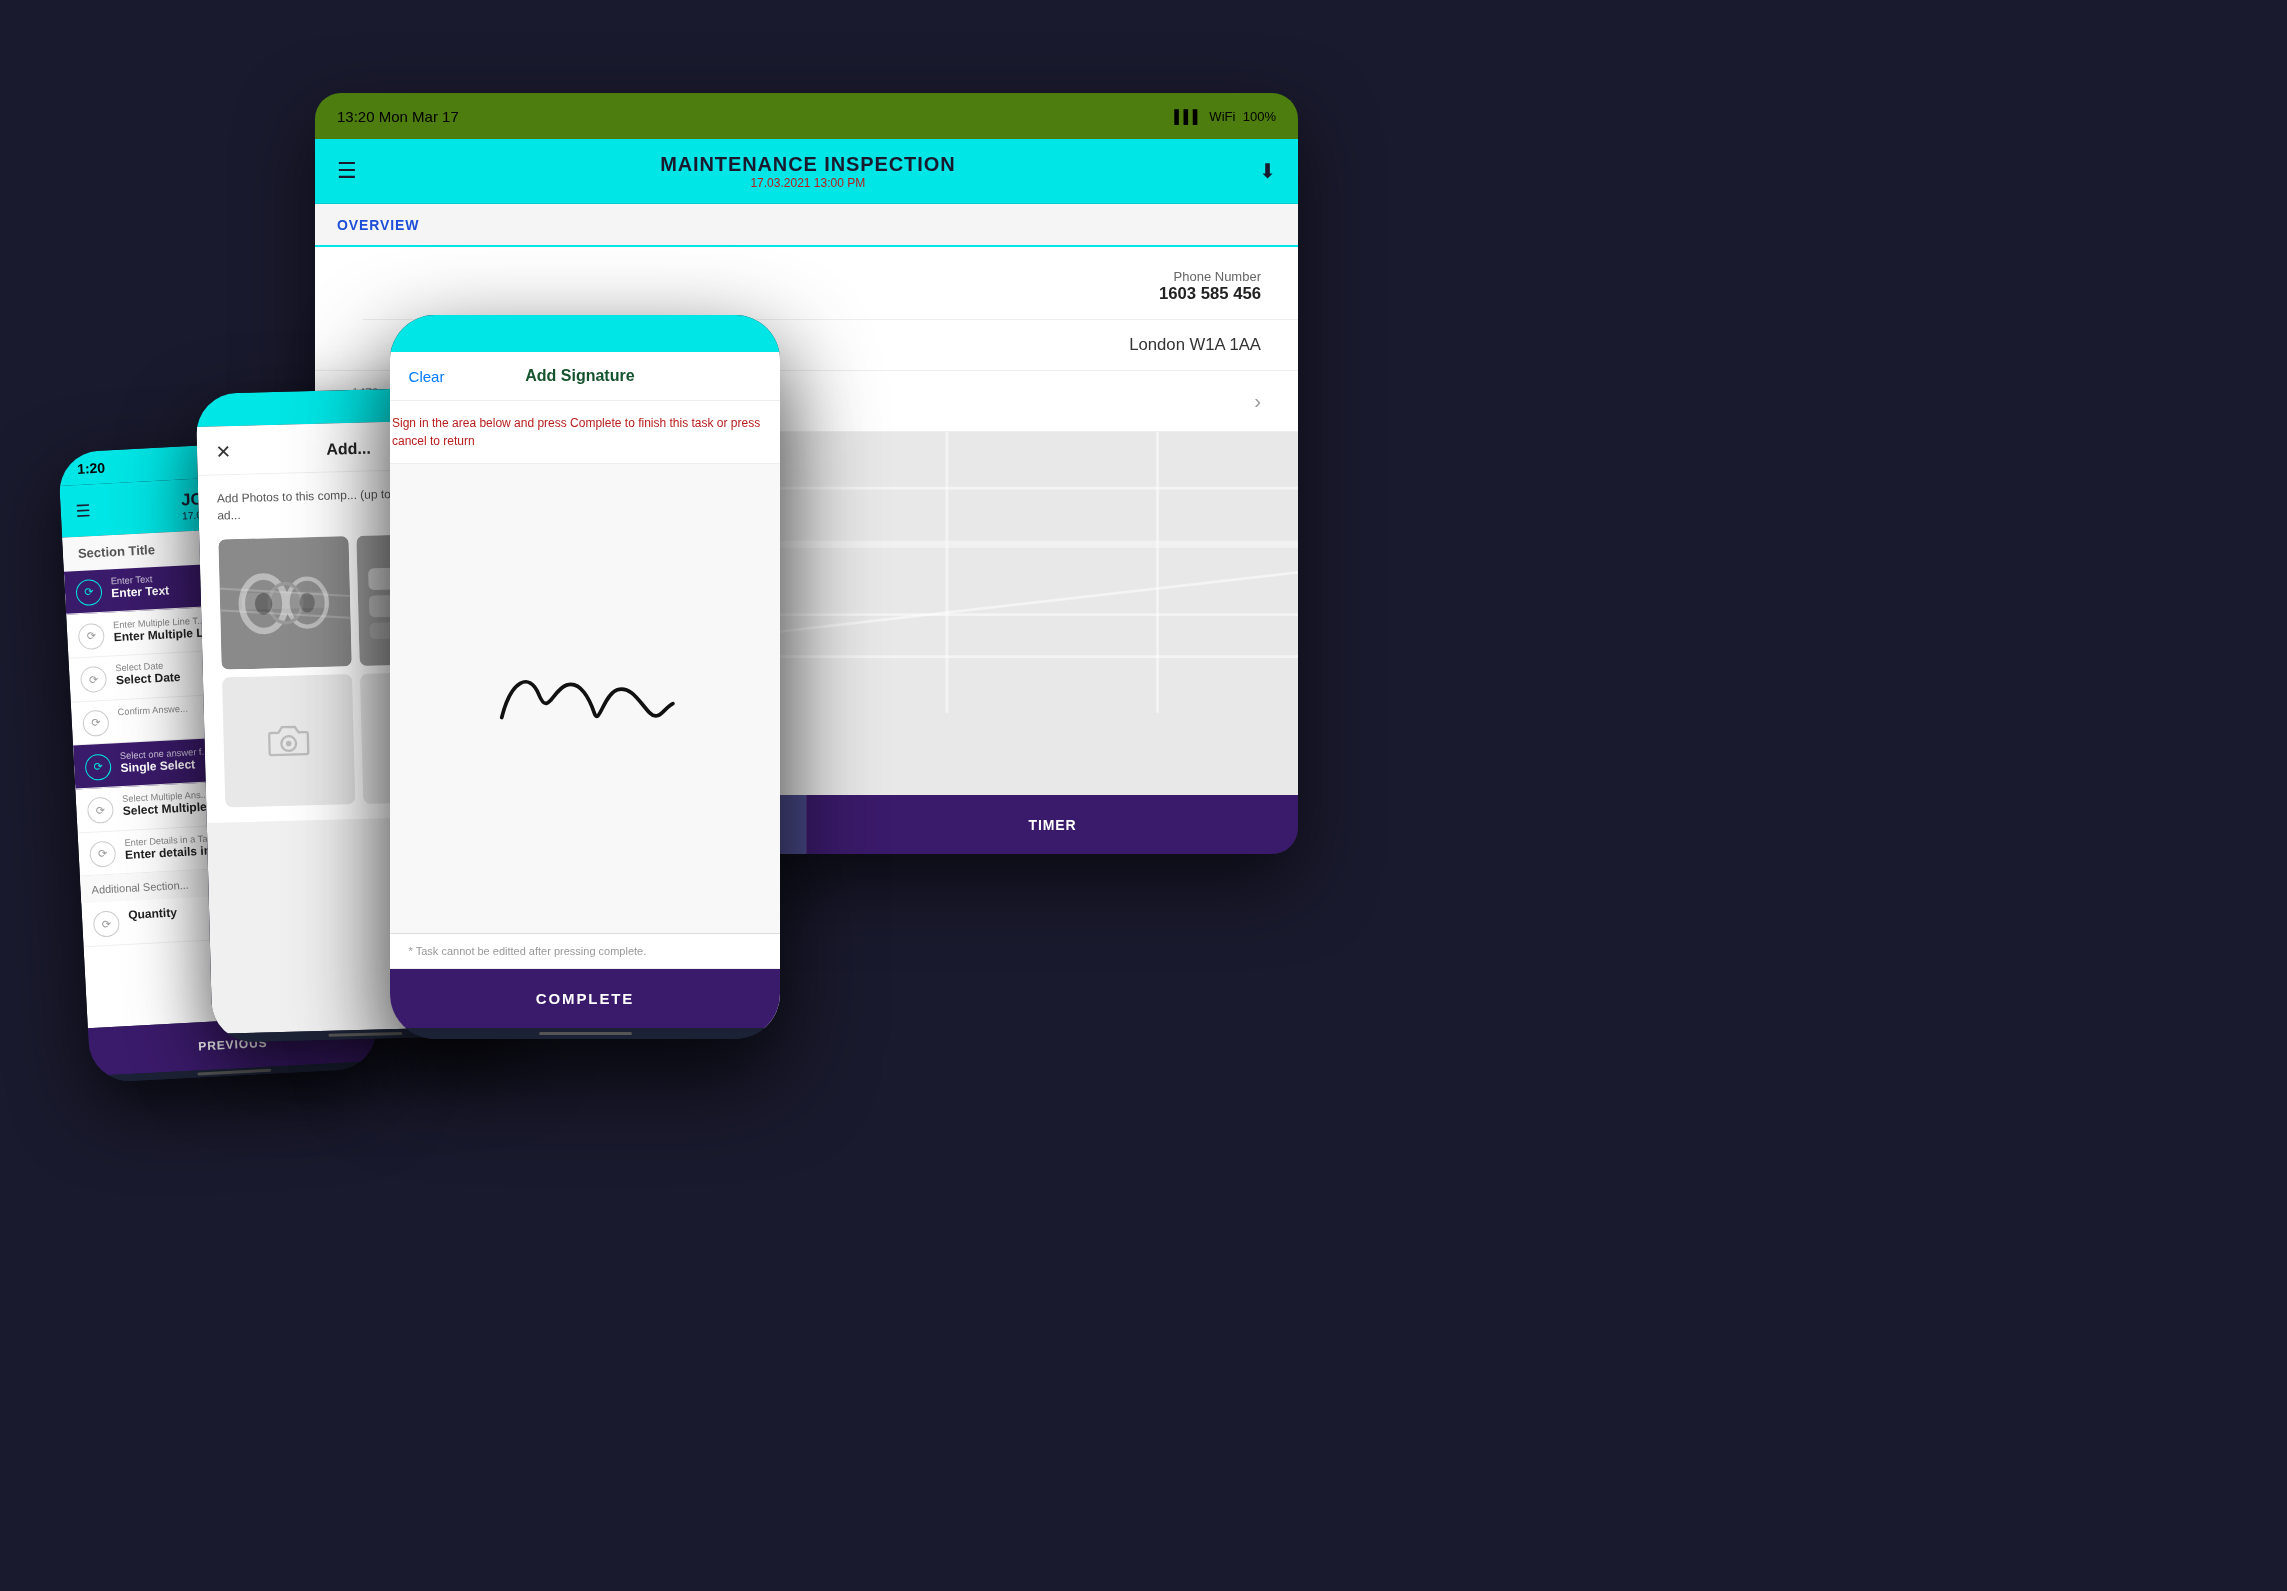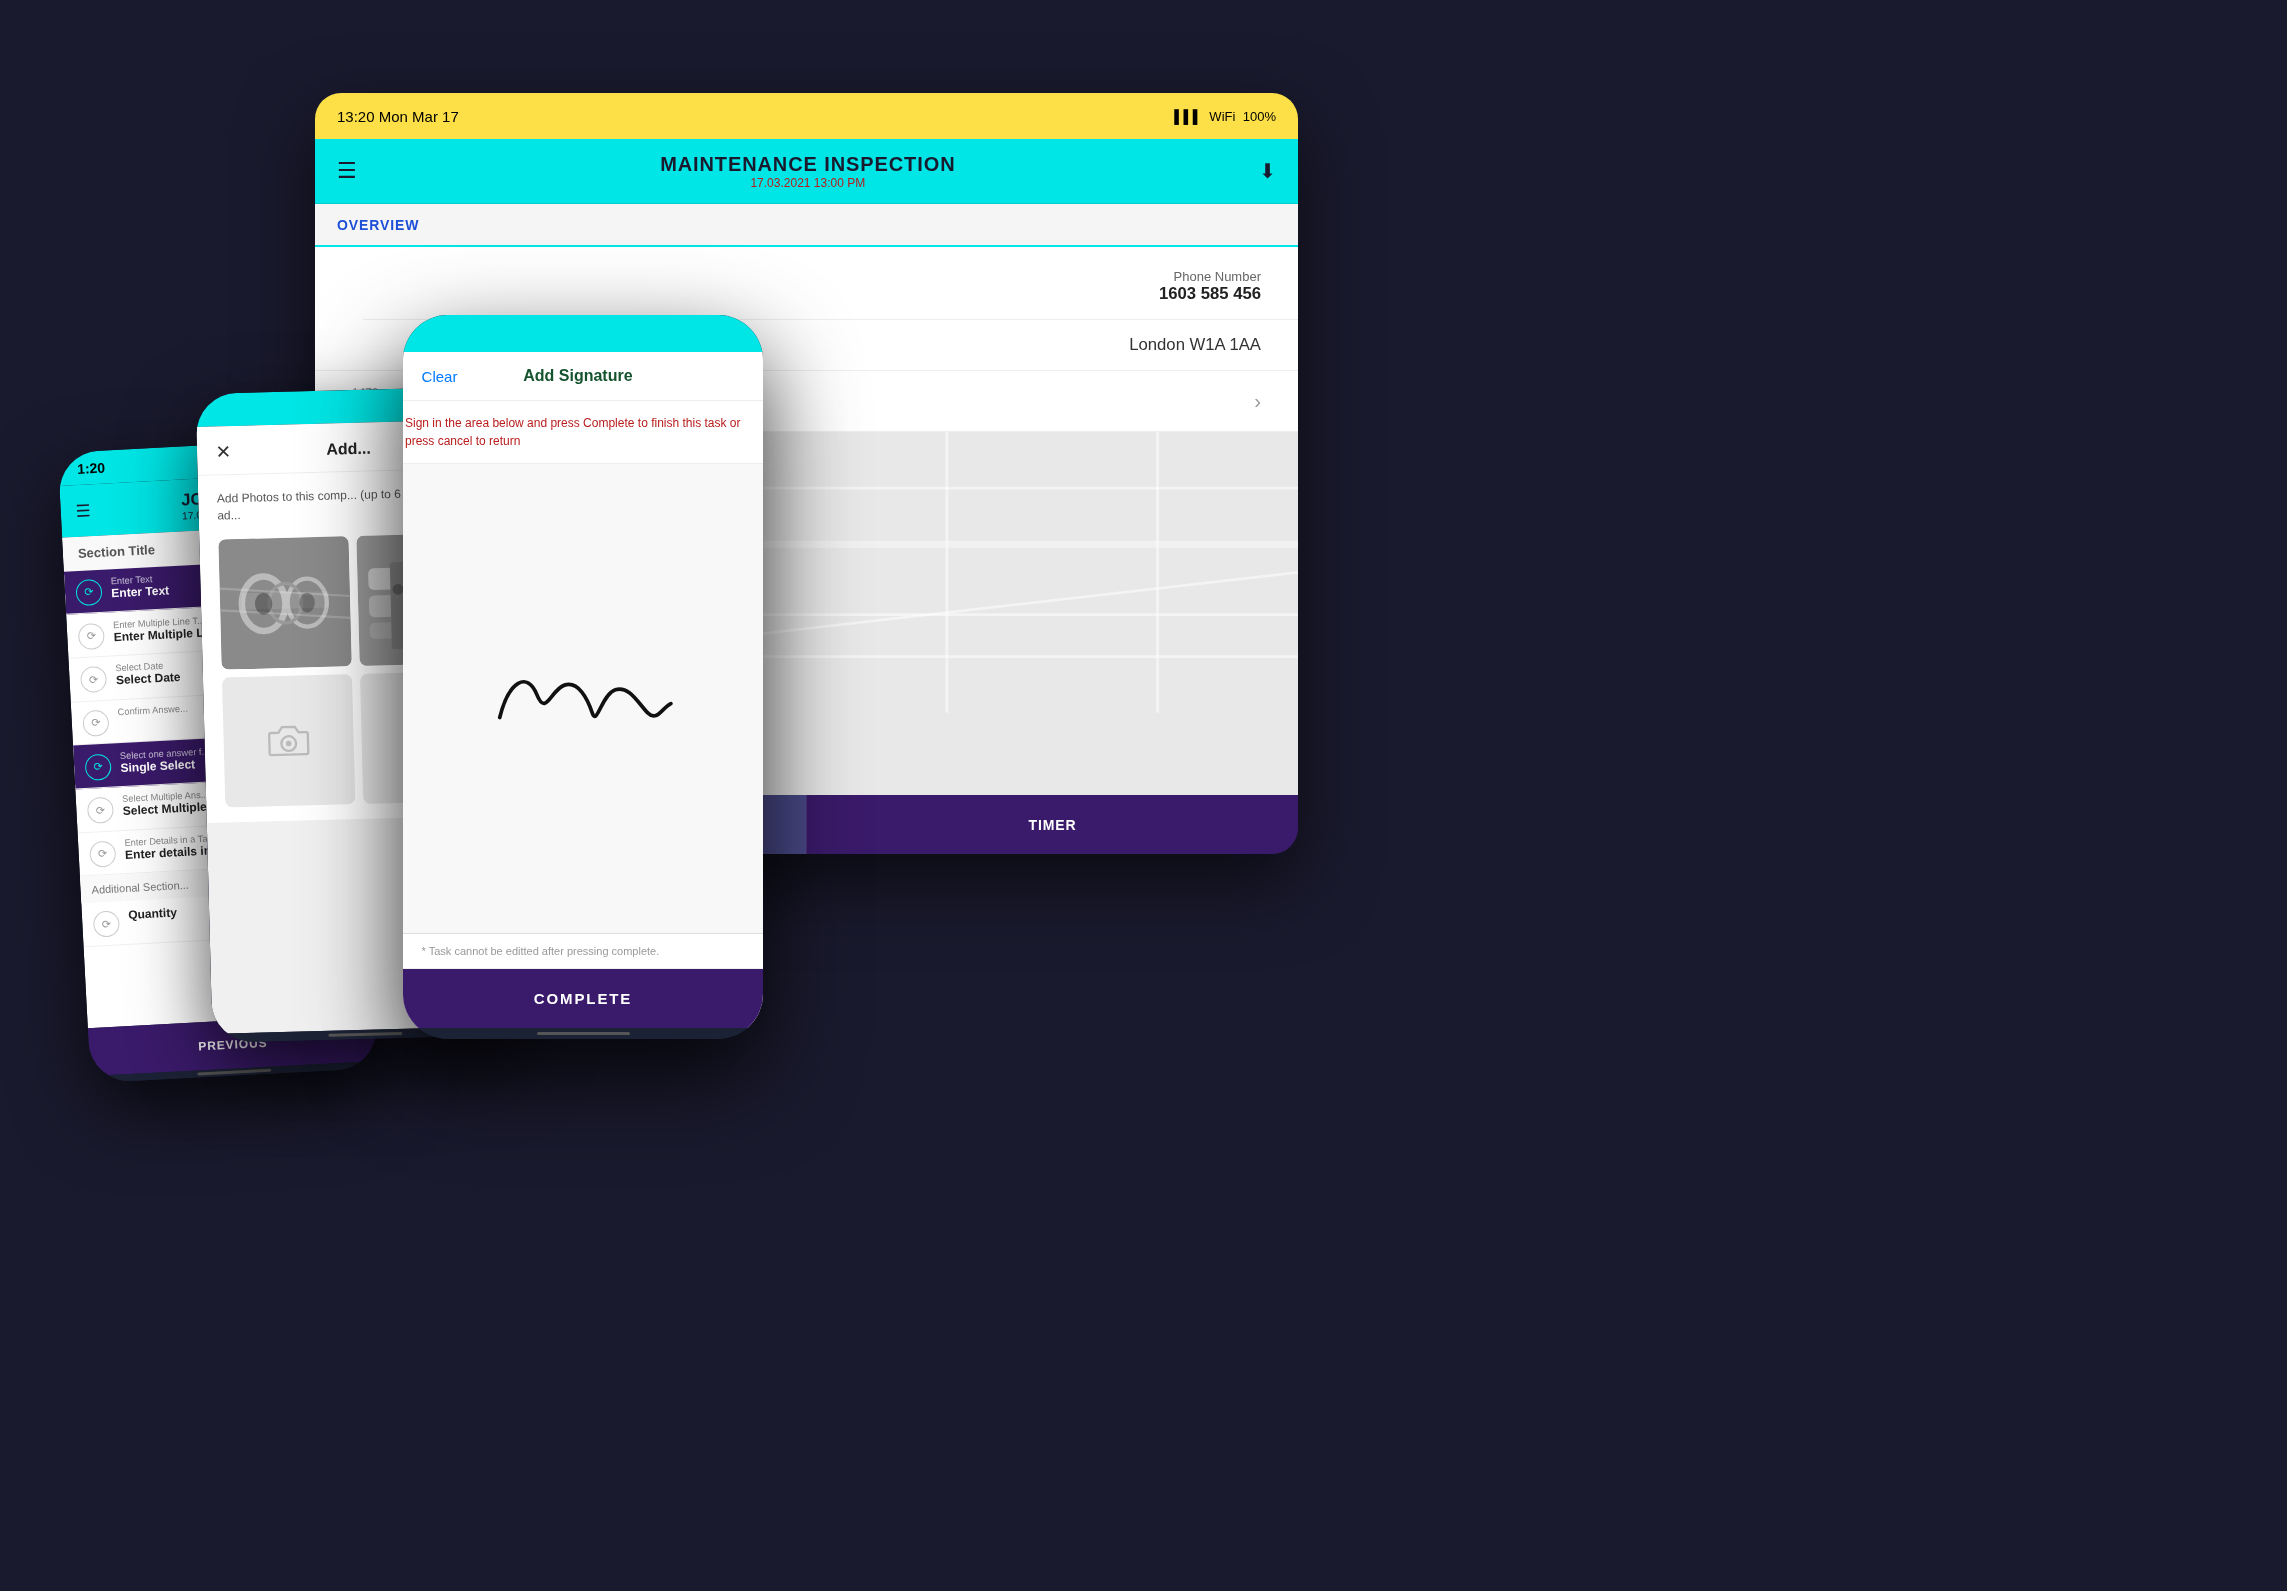--- a/index.html
+++ b/index.html
@@ -23,21 +23,21 @@
       background: #1c2235;
       border-radius: 26px;
       top: 93px;
       left: 315px;
       box-shadow: 0 28px 74px rgba(0,0,0,0.6);
       overflow: hidden;
       display: flex;
       flex-direction: column;
     }
     .tablet-status-bar {
-      background: #fde047;
+      background: #4d7c0f;
       height: 46px;
       display: flex;
       align-items: center;
       justify-content: space-between;
       padding: 0 22px;
     }
     .tablet-status-icons {
       display: flex;
       gap: 7.4px;
       align-items: center;
@@ -417,26 +417,26 @@
     .phone2-home-bar {
       width: 74px;
       height: 2.8px;
       background: #555;
       border-radius: 1.9px;
     }
 
     
     .phone3 {
       position: absolute;
-      width: 360px;
+      width: 390px;
       height: 724px;
       background: #1c2235;
       border-radius: 45px;
       top: 315px;
-      left: 403px;
+      left: 390px;
       box-shadow: 0 37px 93px rgba(0,0,0,0.8);
       overflow: hidden;
       display: flex;
       flex-direction: column;
       z-index: 10;
     }
     .phone3-status {
       background: #00e5e5;
       height: 37px;
       display: flex;

